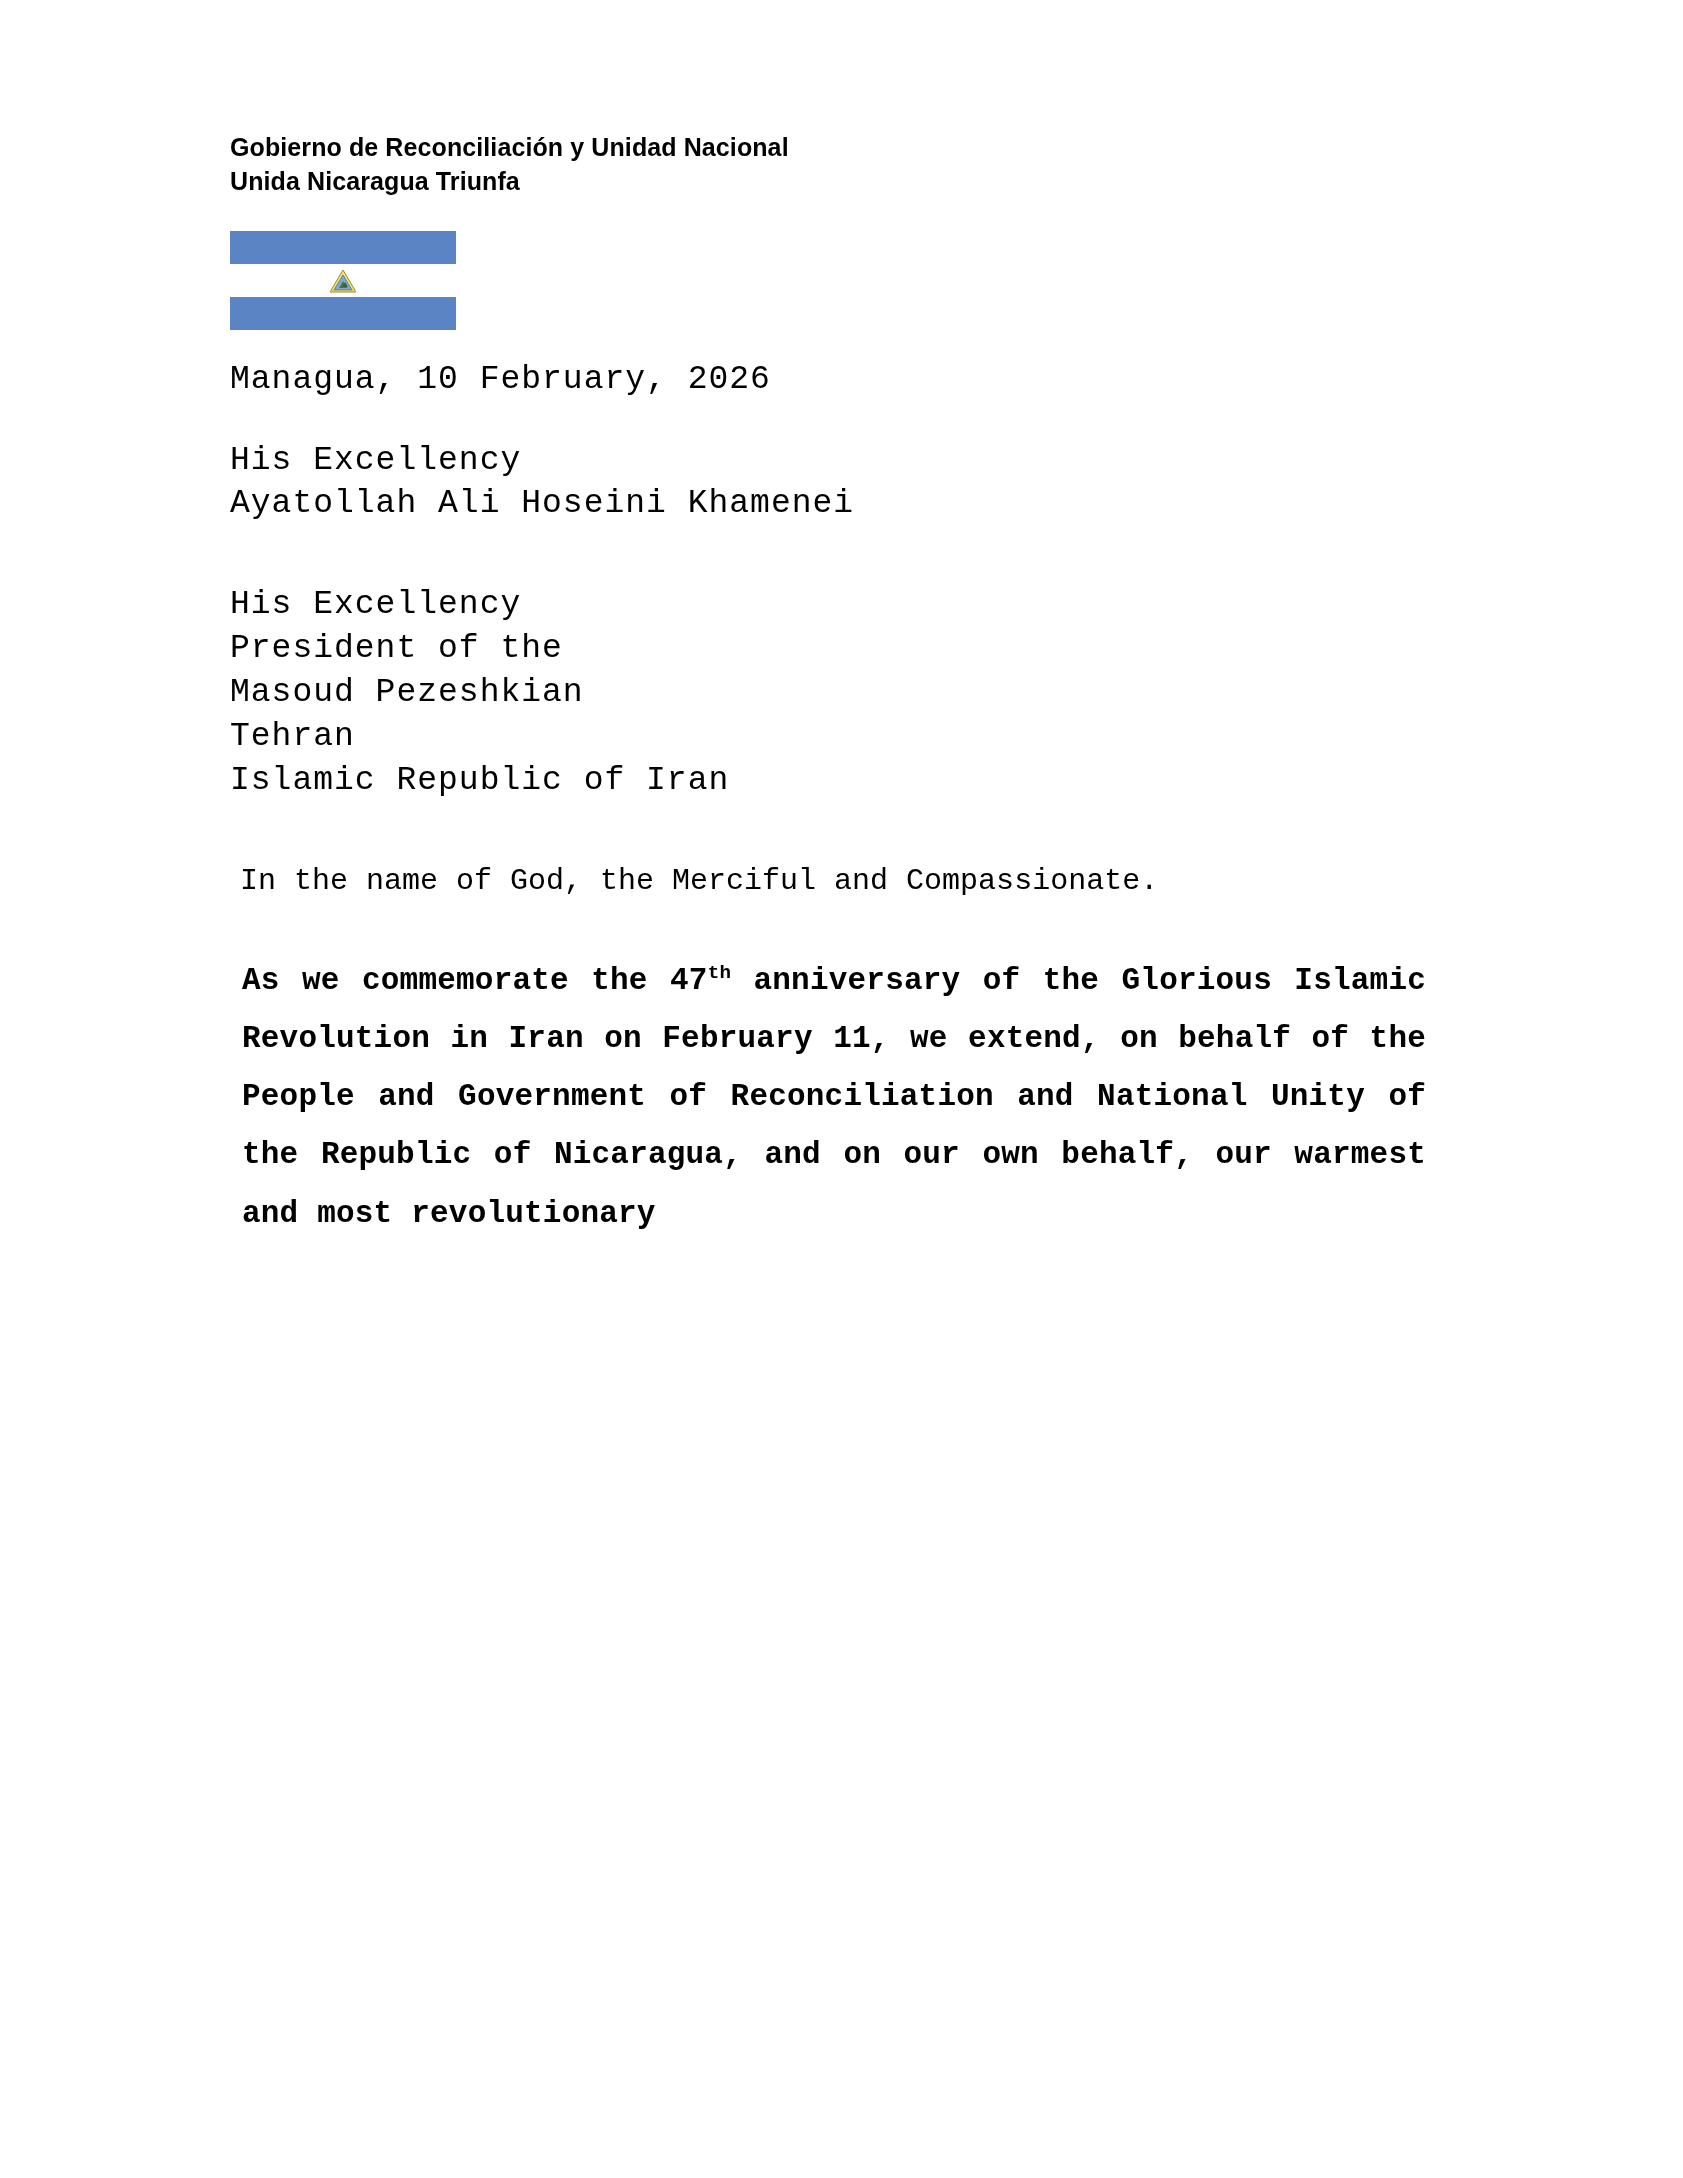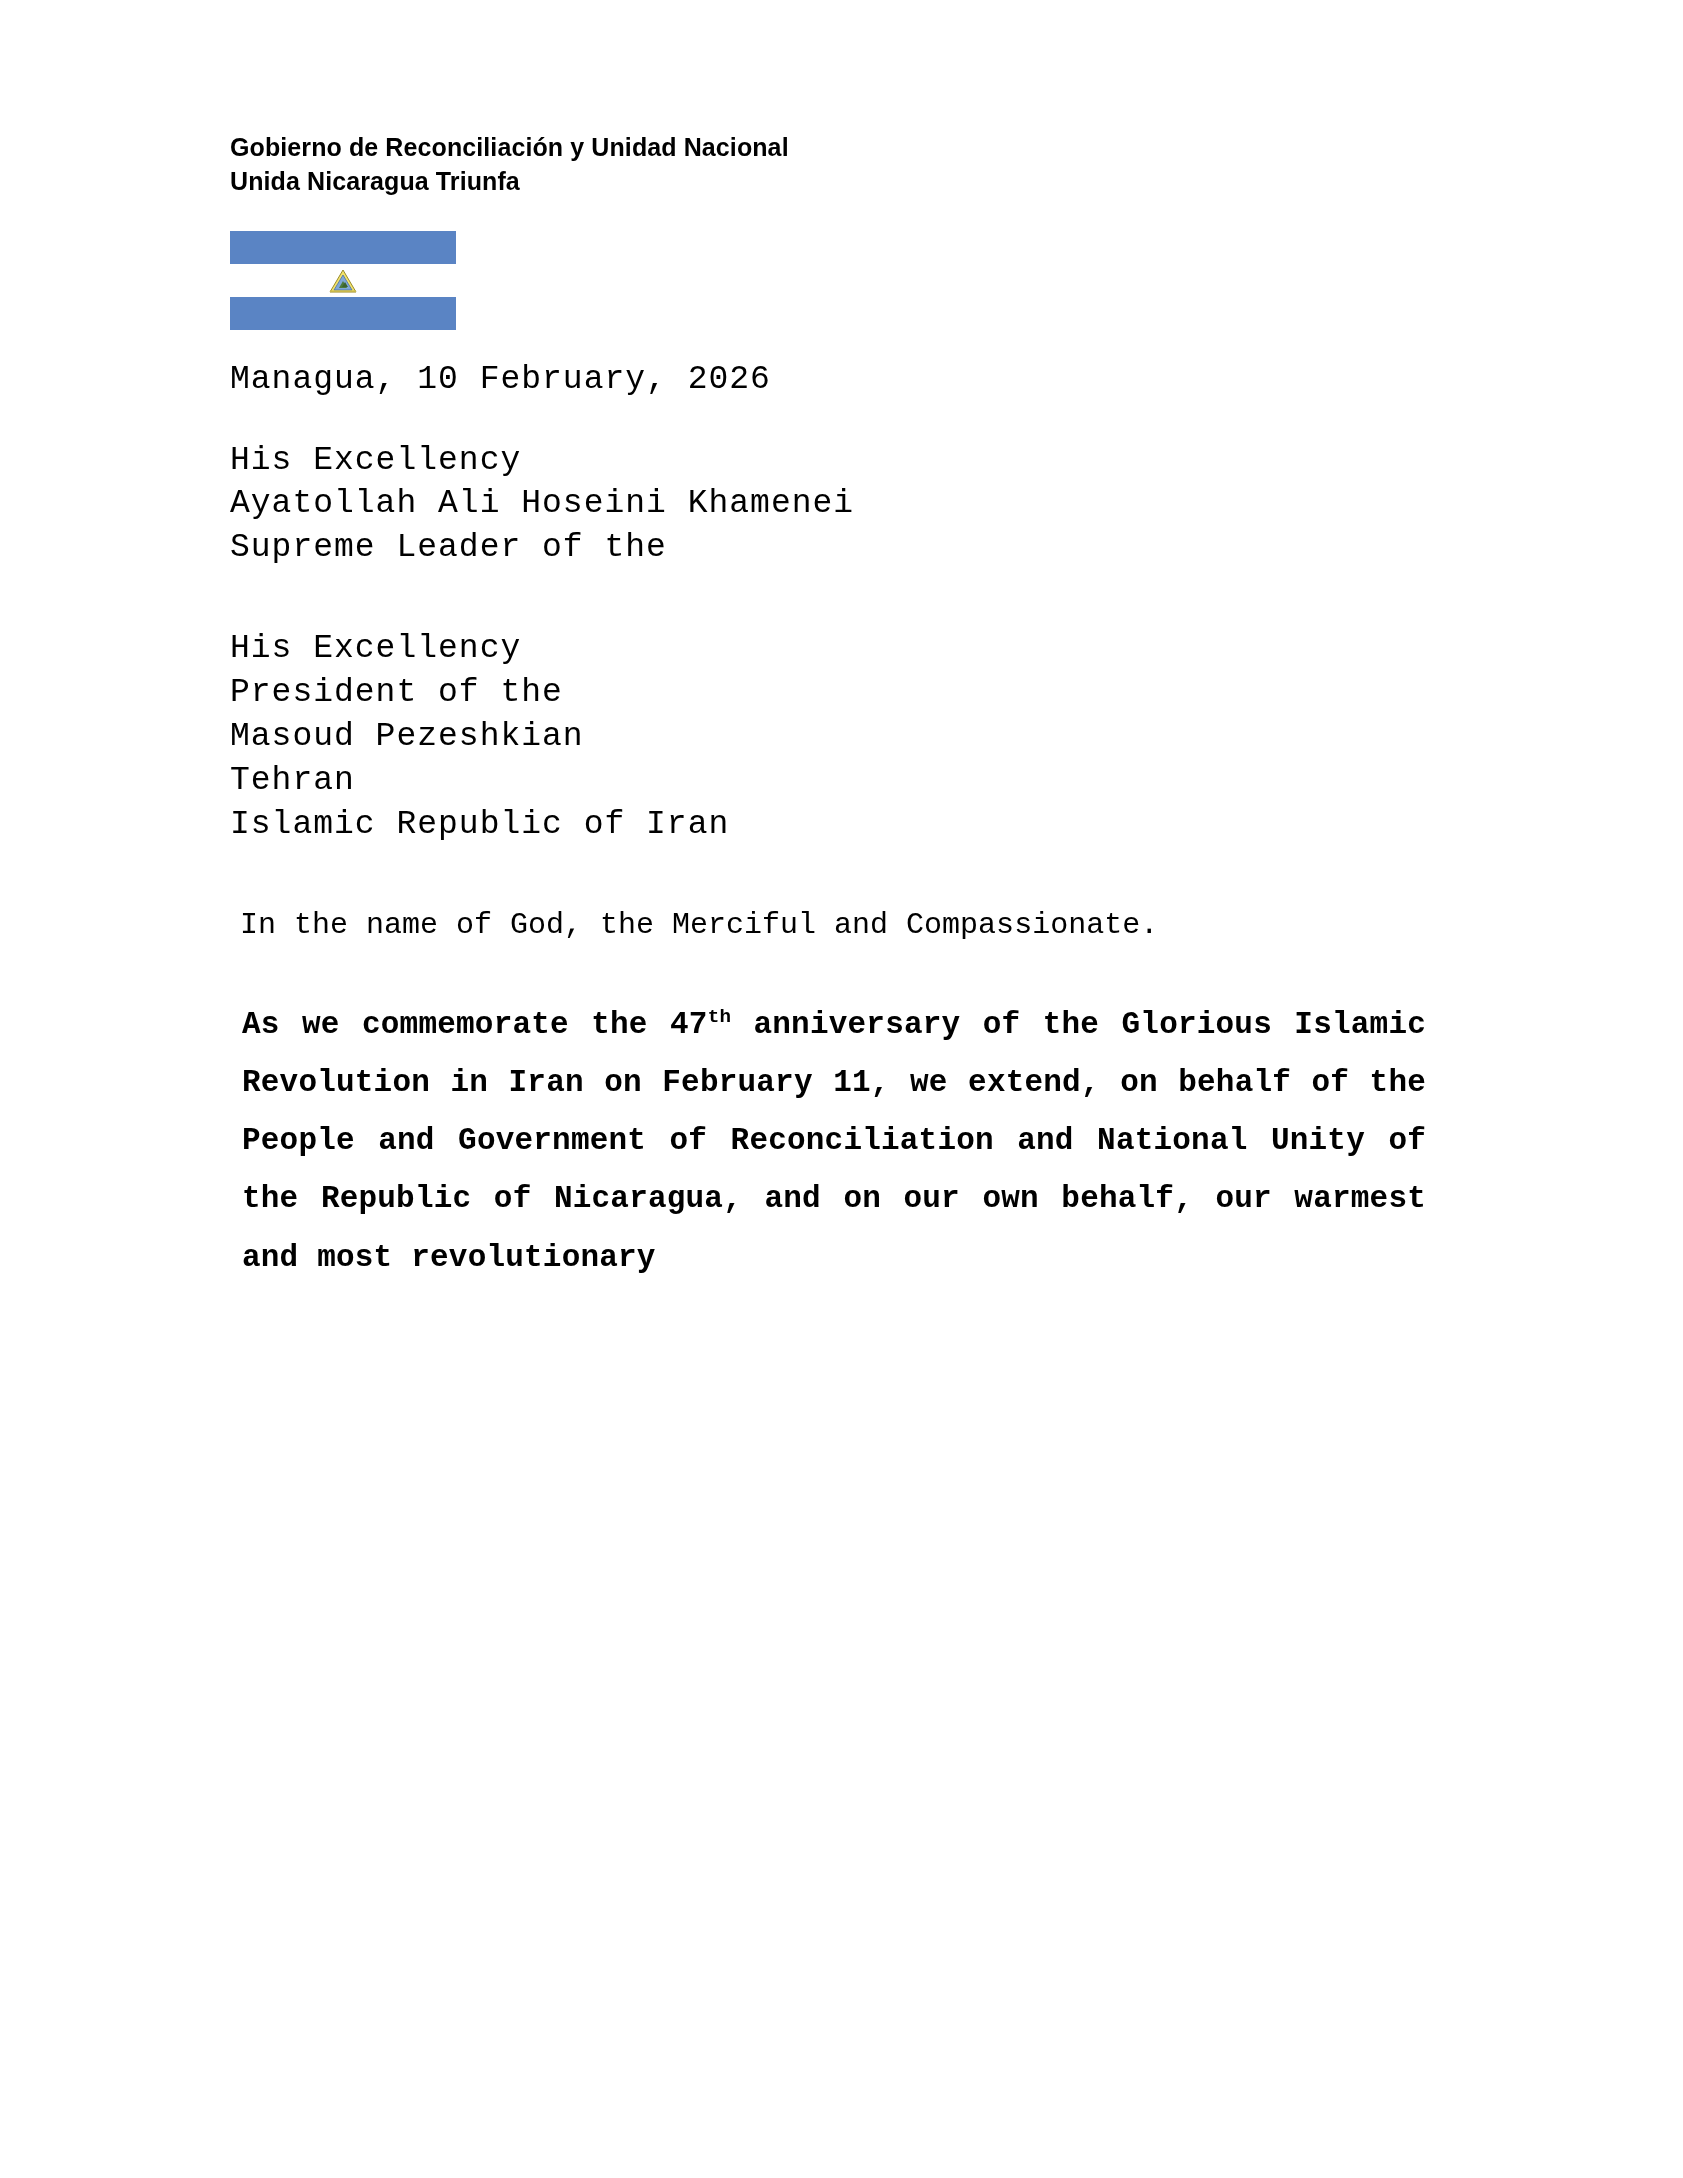--- a/index.html
+++ b/index.html
@@ -143,21 +143,20 @@
     </div>
   </div>
 
   <div class="body-text">
 
     <p class="date-line">Managua, 10 February, 2026</p>
 
     <div class="addr-block">
       <div>His Excellency</div>
       <div>Ayatollah Ali Hoseini Khamenei</div>
-      <div>Supreme Leader of the</div>
     </div>
 
     <div class="addr-block">
       <div>His Excellency</div>
       <div>President of the</div>
       <div>Masoud Pezeshkian</div>
       <div>Tehran</div>
       <div>Islamic Republic of Iran</div>
     </div>
 

